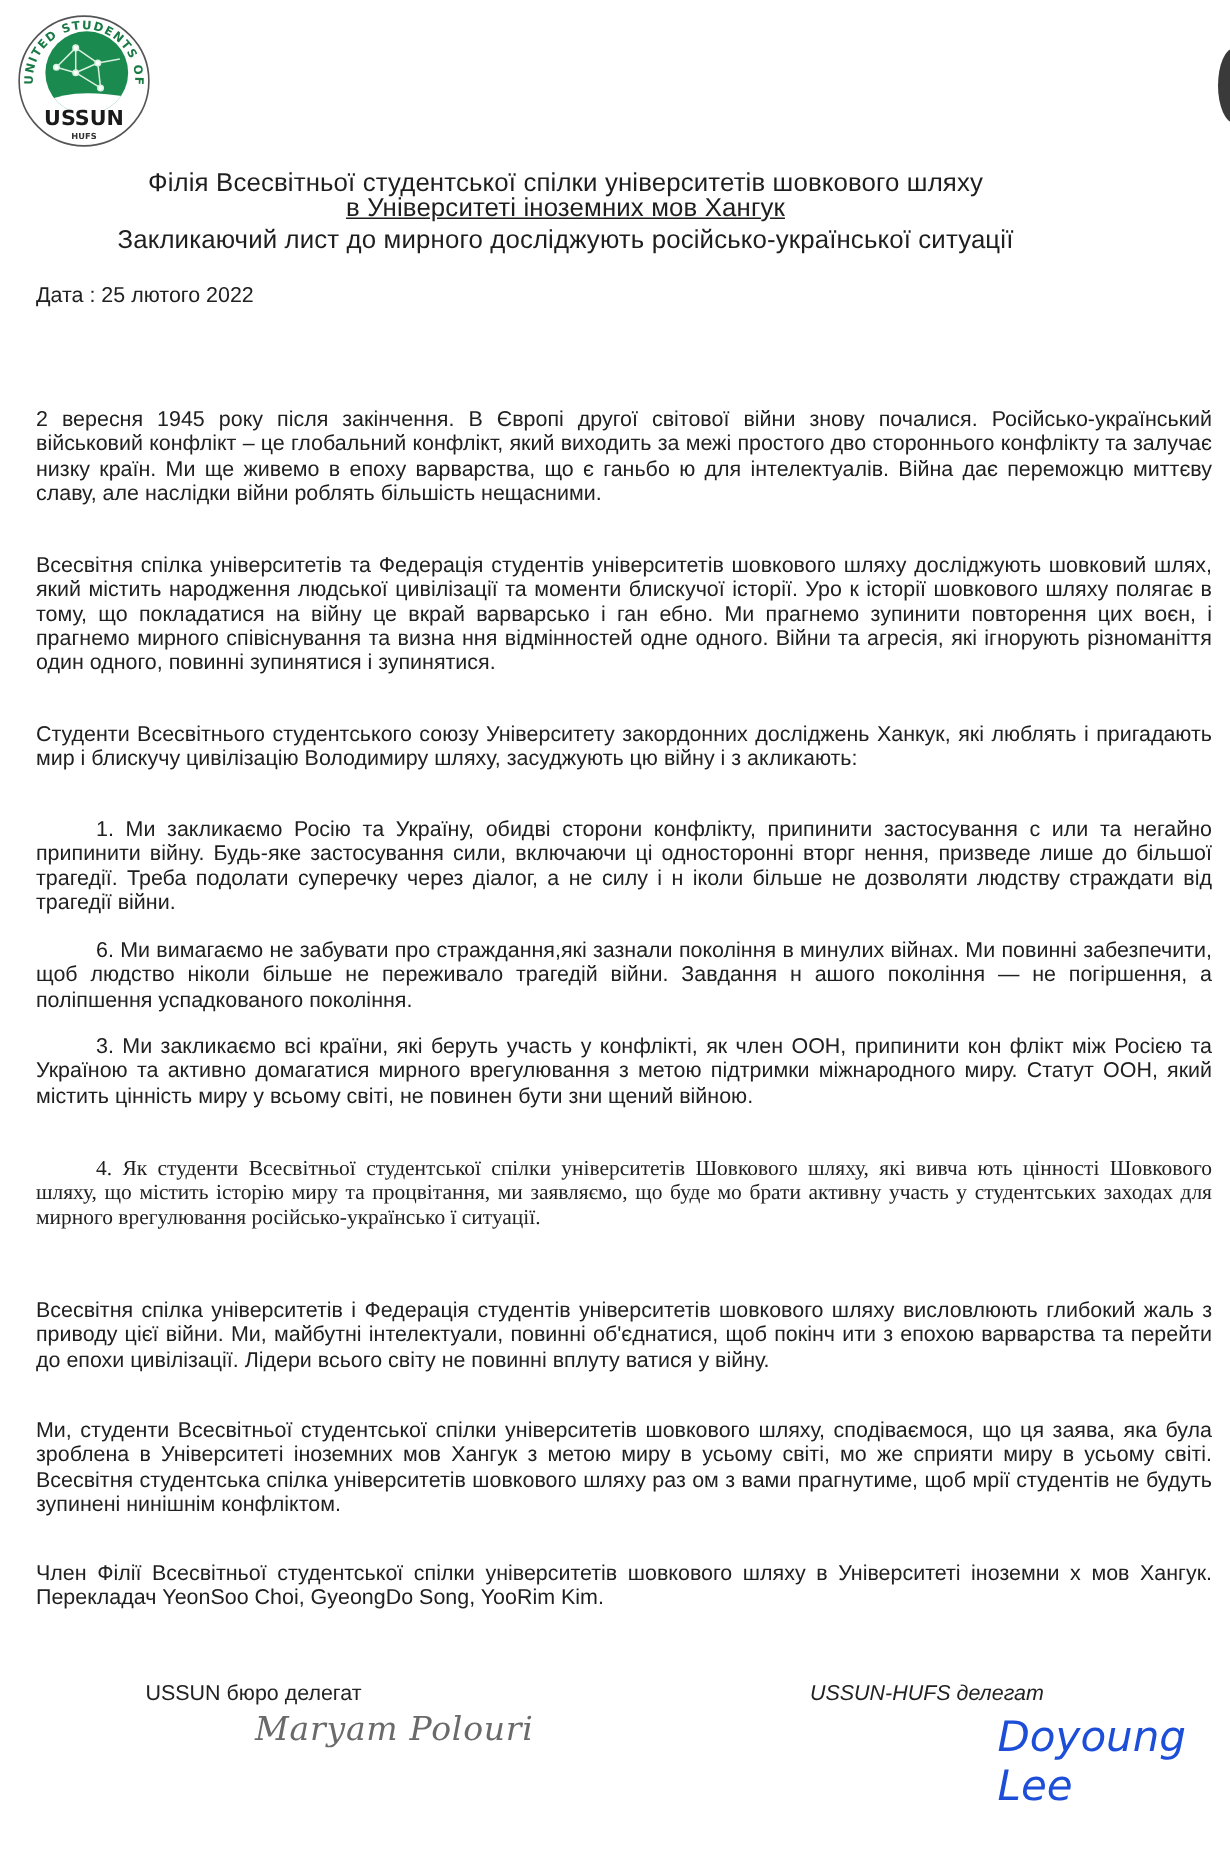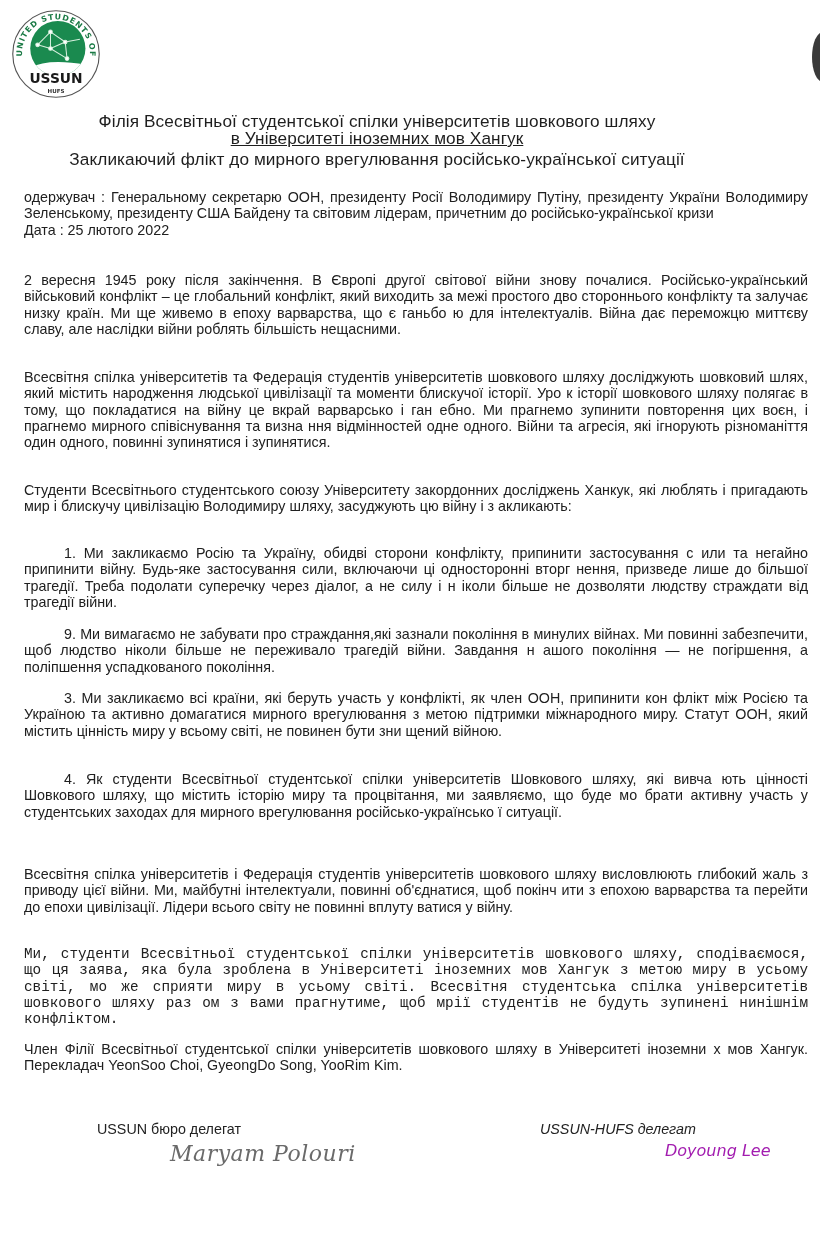--- a/index.html
+++ b/index.html
@@ -10,21 +10,21 @@
   .title { position: absolute; left: 0; width: 754px; text-align: center; font-size: 17.2px; line-height: 19px; letter-spacing: 0.1px; color: #1e1e1e; }
   .title.t1 { top: 112px; }
   .title.t2 { top: 129px; text-decoration: underline; }
   .title.t3 { top: 150px; }
   .block { position: absolute; left: 24px; width: 784px; font-size: 14.3px; line-height: 16.3px; text-align: justify; color: #202020; }
   .block p { margin: 0; }
   .indent { text-indent: 40px; }
   .sig-label { position: absolute; font-size: 14.3px; color: #222; }
   .sig { position: absolute; font-family: "DejaVu Serif", serif; font-style: italic; }
   .sig1 { left: 170px; top: 1141px; font-size: 22px; color: #6a6a6a; letter-spacing: 0.5px; text-align: right; }
-  .sig2 { left: 665px; top: 1141px; font-size: 16px; color: #a21caf; font-family: "DejaVu Sans", sans-serif; font-style: italic; }
+  .sig2 { left: 665px; top: 1141px; font-size: 28px; color: #1d4ed8; font-family: "DejaVu Sans", sans-serif; font-style: italic; }
 </style>
 </head>
 <body>
 
 <svg class="logo" viewBox="0 0 100 100">
   <circle cx="50" cy="50" r="47" fill="#fff" stroke="#555" stroke-width="1.2"></circle>
   <defs>
     <path id="ringPath" d="M 14 58 A 37 37 0 1 1 86 58"></path>
     <clipPath id="globeClip">
         <circle cx="52" cy="44" r="30"></circle>
@@ -53,54 +53,53 @@
     <circle cx="62" cy="55" r="2"></circle>
   </g>
   <text x="50" y="82" text-anchor="middle" font-size="15" font-weight="bold" fill="#1a1a1a" font-family="DejaVu Sans, sans-serif">USSUN</text>
   <text x="50" y="92" text-anchor="middle" font-size="6" font-weight="bold" fill="#333" font-family="DejaVu Sans, sans-serif">HUFS</text>
 </svg>
 
 <div class="edge-shape"></div>
 
 <div class="title t1">Філія Всесвітньої студентської спілки університетів шовкового шляху</div>
 <div class="title t2">в Університеті іноземних мов Хангук</div>
-<div class="title t3">Закликаючий флікт до мирного врегулювання російсько-української ситуації</div>
+<div class="title t3">Закликаючий лист до мирного досліджують російсько-української ситуації</div>
 
 <div class="block" style="top:189px;">
-  <p>одержувач : Генеральному секретарю ООН, президенту Росії Володимиру Путіну, президенту України Володимиру Зеленському, президенту США Байдену та світовим лідерам, причетним до російсько-української кризи</p>
   <p>Дата : 25 лютого 2022</p>
 </div>
 
 <div class="block" style="top:272px;">
   <p>2 вересня 1945 року після закінчення. В Європі другої світової війни знову почалися. Російсько-український військовий конфлікт – це глобальний конфлікт, який виходить за межі простого дво стороннього конфлікту та залучає низку країн. Ми ще живемо в епоху варварства, що є ганьбо ю для інтелектуалів. Війна дає переможцю миттєву славу, але наслідки війни роблять більшість нещасними.</p>
 </div>
 <div class="block" style="top:369px;">
   <p>Всесвітня спілка університетів та Федерація студентів університетів шовкового шляху досліджують шовковий шлях, який містить народження людської цивілізації та моменти блискучої історії. Уро к історії шовкового шляху полягає в тому, що покладатися на війну це  вкрай варварсько і ган ебно. Ми прагнемо зупинити повторення цих воєн, і прагнемо  мирного співіснування та визна ння відмінностей одне одного. Війни та агресія, які ігнорують різноманіття один одного, повинні зупинятися і зупинятися.</p>
 </div>
 <div class="block" style="top:482px;">
   <p>Студенти Всесвітнього студентського союзу Університету закордонних досліджень Ханкук, які люблять і пригадають мир і блискучу цивілізацію Володимиру шляху, засуджують цю війну і з акликають:</p>
 </div>
 
 <div class="block indent" style="top:545px;">
   <p>1. Ми закликаємо Росію та Україну, обидві сторони конфлікту, припинити застосування с или та негайно припинити війну. Будь-яке застосування сили, включаючи ці односторонні вторг нення, призведе лише до більшої трагедії. Треба подолати суперечку через діалог, а не силу і н іколи більше не дозволяти людству страждати від трагедії війни.</p>
 </div>
 <div class="block indent" style="top:626px;">
-  <p>9. Ми вимагаємо не забувати про страждання,які зазнали покоління в минулих війнах. Ми повинні забезпечити, щоб людство ніколи більше не переживало трагедій війни. Завдання н ашого покоління — не погіршення, а поліпшення успадкованого покоління.</p>
+  <p>6. Ми вимагаємо не забувати про страждання,які зазнали покоління в минулих війнах. Ми повинні забезпечити, щоб людство ніколи більше не переживало трагедій війни. Завдання н ашого покоління — не погіршення, а поліпшення успадкованого покоління.</p>
 </div>
 <div class="block indent" style="top:690px;">
   <p>3. Ми закликаємо всі країни, які беруть участь у конфлікті, як член ООН, припинити кон флікт між Росією та Україною та активно домагатися мирного врегулювання з метою підтримки міжнародного миру. Статут ООН, який містить цінність миру у всьому світі, не повинен бути зни щений війною.</p>
 </div>
-<div class="block indent" style="top:771px;">
+<div class="block indent" style="top:771px;font-family:Liberation Serif, serif;">
   <p>4. Як студенти Всесвітньої студентської спілки університетів Шовкового шляху, які вивча ють цінності Шовкового шляху, що містить історію миру та процвітання, ми заявляємо, що буде мо брати активну участь у студентських заходах для мирного врегулювання російсько-українсько ї ситуації.</p>
 </div>
 
 <div class="block" style="top:866px;">
   <p>Всесвітня спілка університетів і Федерація студентів університетів шовкового шляху висловлюють глибокий жаль з приводу цієї війни. Ми, майбутні інтелектуали, повинні об'єднатися, щоб покінч ити з епохою варварства та перейти до епохи цивілізації. Лідери всього світу не повинні вплуту ватися у війну.</p>
 </div>
-<div class="block" style="top:946px;font-family:Liberation Mono, monospace;">
+<div class="block" style="top:946px;">
   <p>Ми, студенти Всесвітньої студентської спілки університетів шовкового шляху, сподіваємося, що ця заява, яка була зроблена в Університеті іноземних мов Хангук з метою миру в усьому світі, мо же сприяти миру в усьому світі. Всесвітня студентська спілка університетів шовкового шляху раз ом з вами прагнутиме, щоб мрії студентів не будуть зупинені нинішнім конфліктом.</p>
 </div>
 <div class="block" style="top:1041px;">
   <p>Член Філії Всесвітньої студентської спілки університетів шовкового шляху в Університеті іноземни х мов Хангук. Перекладач YeonSoo Choi, GyeongDo Song, YooRim Kim.</p>
 </div>
 
 <div class="sig-label" style="left:86px; top:1121px;margin-left:11px;">USSUN бюро делегат</div>
 <div class="sig sig1">Maryam Polouri</div>
 <div class="sig-label" style="left:540px; top:1121px;font-style:italic;">USSUN-HUFS делегат</div>
 <div class="sig sig2">Doyoung Lee</div>

